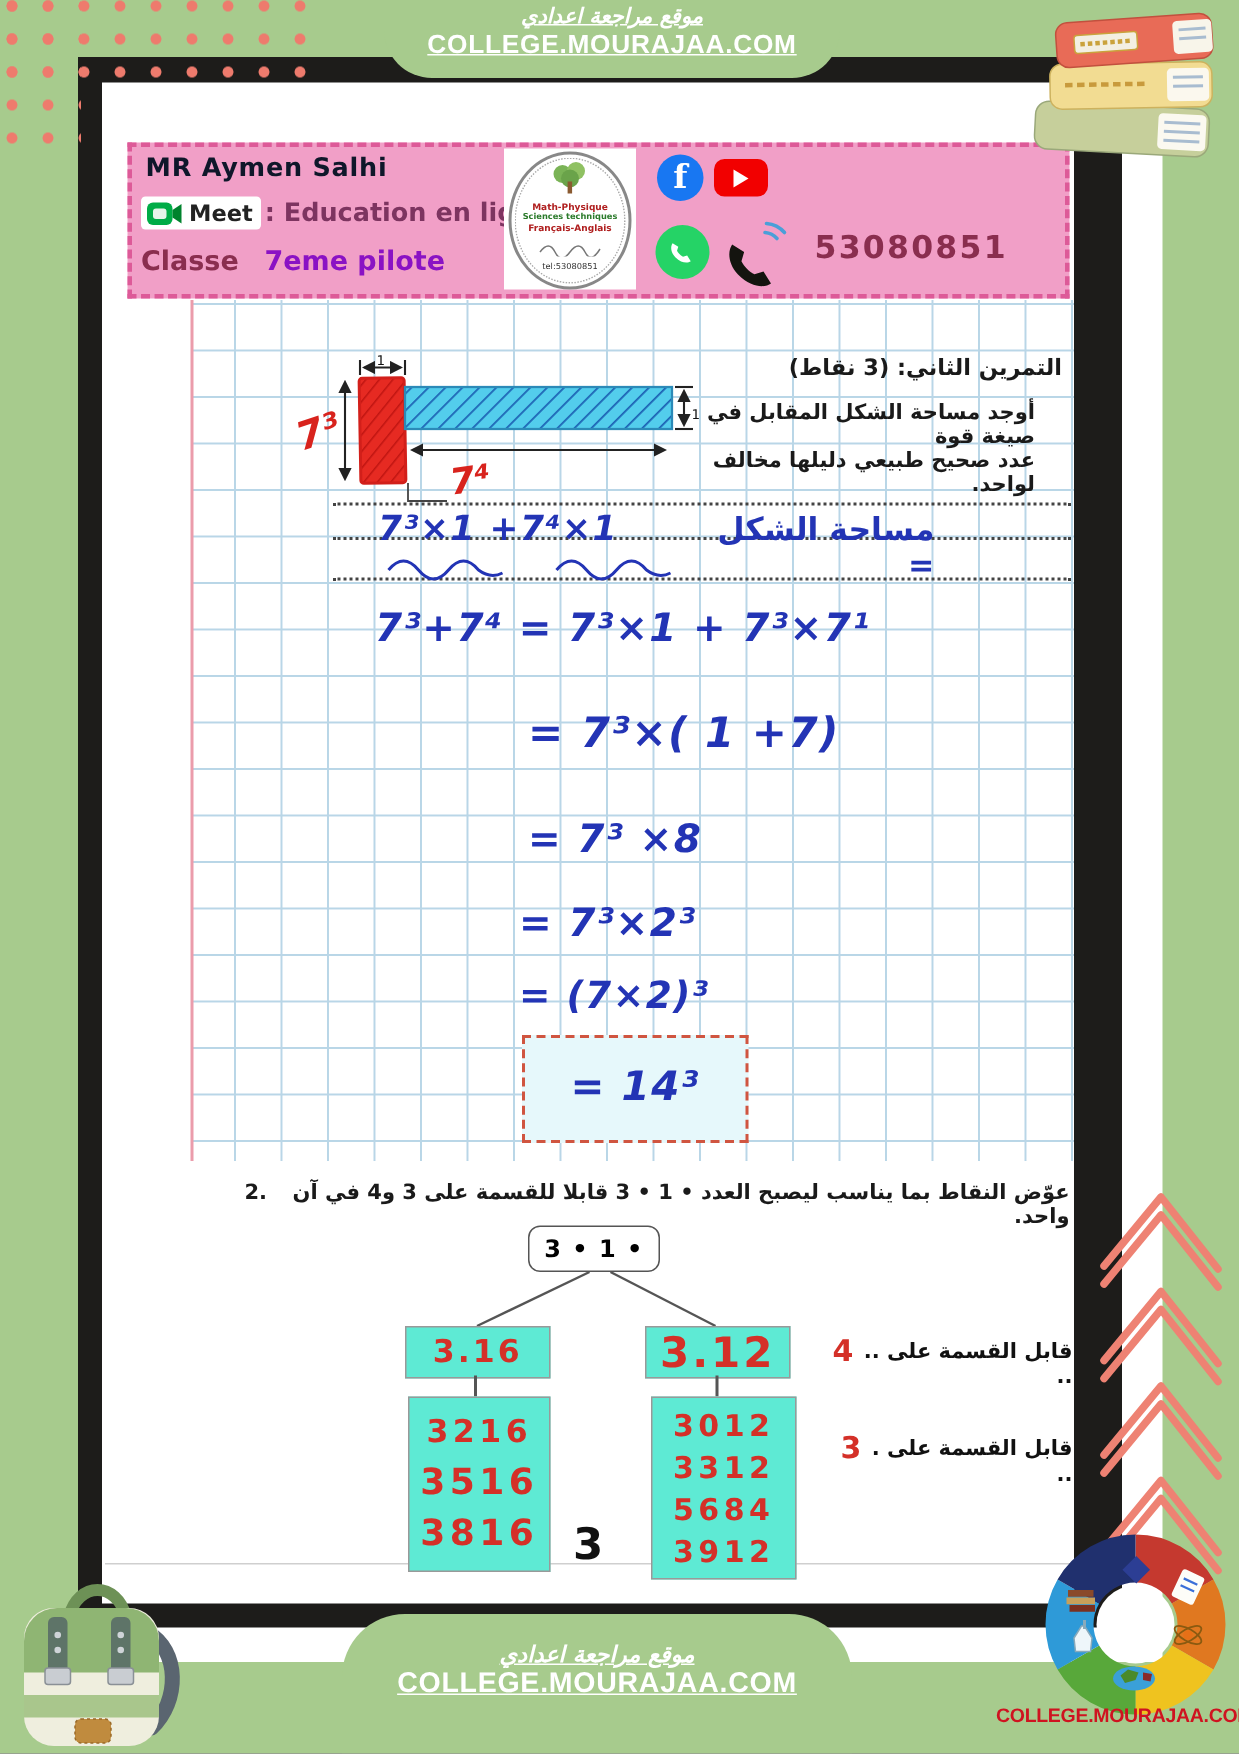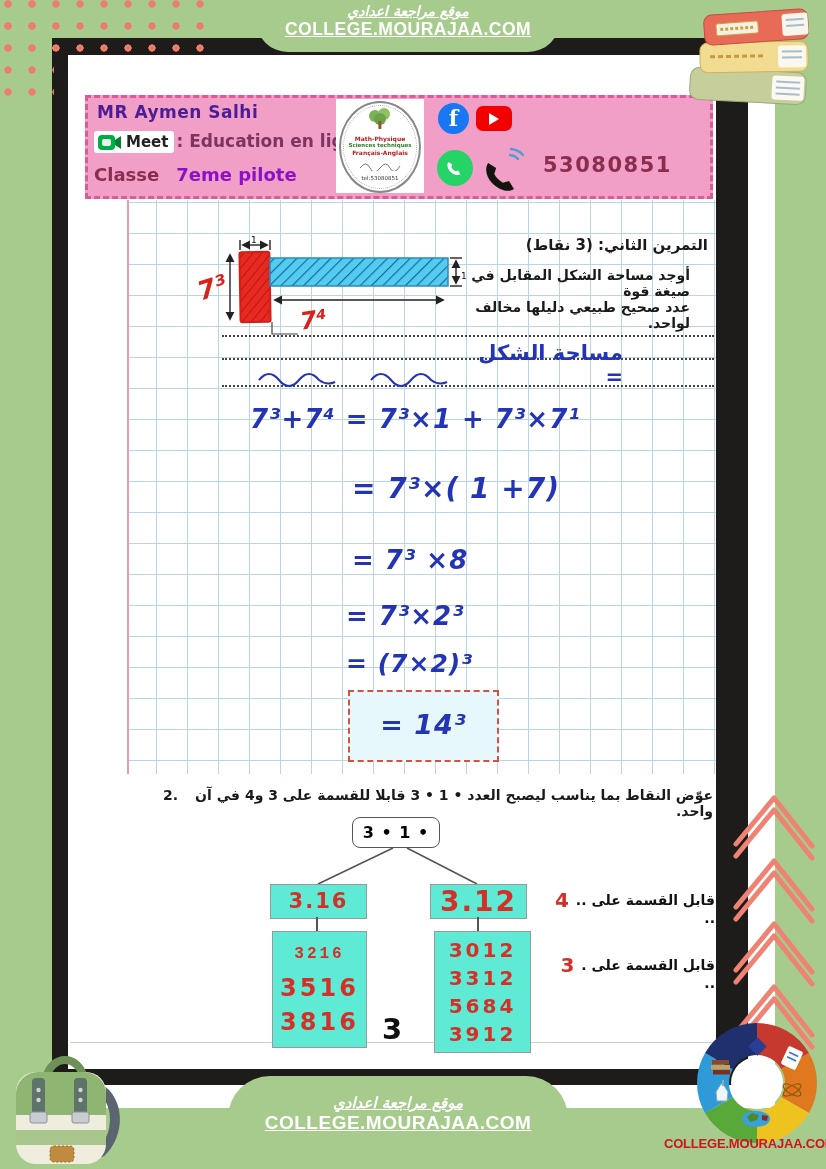--- a/index.html
+++ b/index.html
@@ -15,21 +15,21 @@
   .inner{background:#ffffff;z-index:2;}
   
   .bubble{background:#a7cb8d;z-index:4;text-align:center;color:#fff;}
   .site-ar{font-size:14px;font-weight:bold;text-decoration:underline;font-style:italic;}
   .site-url{font-size:17.5px;font-weight:bold;text-decoration:underline;letter-spacing:.5px;
             font-family:"Liberation Sans","DejaVu Sans",sans-serif;}
   .footerband{background:#a7cb8d;z-index:3;}
   
   .card{background:#f19fc7;border:3px dashed #dd5a98;z-index:5;}
   .maroon{color:#8a2e4f;font-weight:bold;}
-  .card .name{font-size:17px;letter-spacing:.5px;color:#4c1d95;font-weight:bold;}
+  .card .name{font-size:17px;letter-spacing:.5px;color:#0f172a;font-weight:bold;}
   .chip{background:#fff;border-radius:3px;display:inline-flex;align-items:center;gap:4px;
         padding:2px 6px 2px 4px;font-weight:bold;font-size:15px;color:#222;}
   .classe-v{color:#8a12c4;font-weight:bold;font-size:18px;}
   .fb{width:31px;height:31px;border-radius:50%;background:#1877f2;color:#fff;font-weight:bold;
       font-size:22px;text-align:center;line-height:30px;font-family:"DejaVu Serif",serif;}
   .yt{width:36px;height:25px;border-radius:7px;background:#f20000;display:flex;
       align-items:center;justify-content:center;}
   .yt i{width:0;height:0;border-left:10px solid #fff;border-top:6px solid rgba(0,0,0,0);
       border-bottom:6px solid rgba(0,0,0,0);}
   .wa{width:36px;height:36px;border-radius:50%;background:#25d366;display:flex;
@@ -105,21 +105,21 @@
       <rect x="96" y="16" width="26" height="22" rx="3" fill="#f8f5ea"></rect>
       <line x1="100" y1="22" x2="118" y2="22" stroke="#a8bcd0" stroke-width="2"></line>
       <line x1="100" y1="28" x2="118" y2="28" stroke="#a8bcd0" stroke-width="2"></line>
       <rect x="30" y="21" width="42" height="12" rx="2" fill="#f3efe2" stroke="#caa23c"></rect>
       <line x1="34" y1="27" x2="68" y2="27" stroke="#caa23c" stroke-width="3" stroke-dasharray="3,2"></line>
     </g>
   </svg>
 
   <div class="abs card" style="left:85px;top:95px;width:622px;height:98px;">
     <div class="abs name" style="left:9px;top:4px;">MR  Aymen Salhi</div>
-    <div class="abs" style="left:6px;top:33px;display:flex;">
+    <div class="abs" style="left:6px;top:33px;display:flex;align-items:center;">
       <span class="chip">
         <svg width="24" height="17" viewBox="0 0 24 17">
           <rect x="0" y="1" width="17" height="15" rx="4" fill="#00ac47"></rect>
           <path d="M17,6 L23,2 L23,15 L17,11 z" fill="#00832d"></path>
           <rect x="4" y="5" width="9" height="7" rx="2" fill="#e6f4ea"></rect>
         </svg>
         <span>Meet</span>
       </span>
       <span style="color:#7d3460;font-weight:bold;font-size:17px;margin-left:2px;">: Education en ligne</span>
     </div>
@@ -199,20 +199,21 @@
     <line x1="256" y1="50" x2="268" y2="50" stroke="#222" stroke-width="1.4"></line>
     <line x1="262" y1="25" x2="262" y2="47" stroke="#222" stroke-width="1.4" marker-start="url(#ar)" marker-end="url(#ar)"></line>
     <text x="267" y="43" font-size="9" fill="#111">1</text>
     <path d="M78,86 L78,98 L104,98" stroke="#444" stroke-width="1.2" fill="none"></path>
   </svg>
 
   <div class="abs dotline" style="left:222px;top:335px;width:492px;"></div>
   <div class="abs dotline" style="left:222px;top:358px;width:492px;"></div>
   <div class="abs dotline" style="left:222px;top:385px;width:492px;"></div>
 
+  <div class="abs hand-b" style="left:252px;top:340px;font-size:23px;">7³×1  +7⁴×1</div>
   <div class="abs hand-b rtl" style="left:471px;width:152px;top:341px;font-size:21px;font-style:normal;">مساحة الشكل =</div>
   <svg class="abs z6" style="left:255px;top:372px;" width="250" height="16" viewBox="0 0 250 16">
     <path d="M4,8 q10,-12 20,0 t20,0 t20,0 q8,6 16,2" fill="none" stroke="#2334b5" stroke-width="2"></path>
     <path d="M116,8 q10,-12 20,0 t20,0 t20,0 q8,6 16,2" fill="none" stroke="#2334b5" stroke-width="2"></path>
   </svg>
 
   <div class="abs hand-b" style="left:250px;top:404px;font-size:26px;">7³+7⁴  =  7³×1 + 7³×7¹</div>
   <div class="abs hand-b" style="left:352px;top:472px;font-size:28px;">= 7³×( 1 +7)</div>
   <div class="abs hand-b" style="left:352px;top:545px;font-size:26px;">= 7³ ×8</div>
   <div class="abs hand-b" style="left:346px;top:601px;font-size:26px;">= 7³×2³</div>
@@ -244,21 +245,21 @@
   <div class="abs divlabel rtl" style="left:543px;top:886px;width:172px;">
     <span>قابل القسمة على</span>
     <span>..</span>
     <span class="val">4</span>
     <span>..</span>
   </div>
   <div class="abs vline" style="left:316px;top:917px;width:2px;height:14px;"></div>
   <div class="abs vline" style="left:477px;top:917px;width:2px;height:14px;"></div>
 
   <div class="abs tbox" style="left:272px;top:931px;width:93px;height:110px;padding-top:5px;">
-    <div class="hand-r" style="font-size:16px;line-height:34px;letter-spacing:3px;font-family:Liberation Mono, monospace;">3216</div>
+    <div class="hand-r" style="font-size:21px;line-height:34px;letter-spacing:3px;">3216</div>
     <div class="hand-r" style="font-size:24px;line-height:34px;letter-spacing:3px;">3516</div>
     <div class="hand-r" style="font-size:24px;line-height:34px;letter-spacing:3px;">3816</div>
   </div>
   <div class="abs tbox" style="left:434px;top:931px;width:95px;height:116px;padding-top:4px;">
     <div class="hand-r" style="font-size:20px;line-height:28px;letter-spacing:3px;">3012</div>
     <div class="hand-r" style="font-size:20px;line-height:28px;letter-spacing:3px;">3312</div>
     <div class="hand-r" style="font-size:20px;line-height:28px;letter-spacing:3px;">5684</div>
     <div class="hand-r" style="font-size:20px;line-height:28px;letter-spacing:3px;">3912</div>
   </div>
   <div class="abs divlabel rtl" style="left:553px;top:951px;width:162px;">

